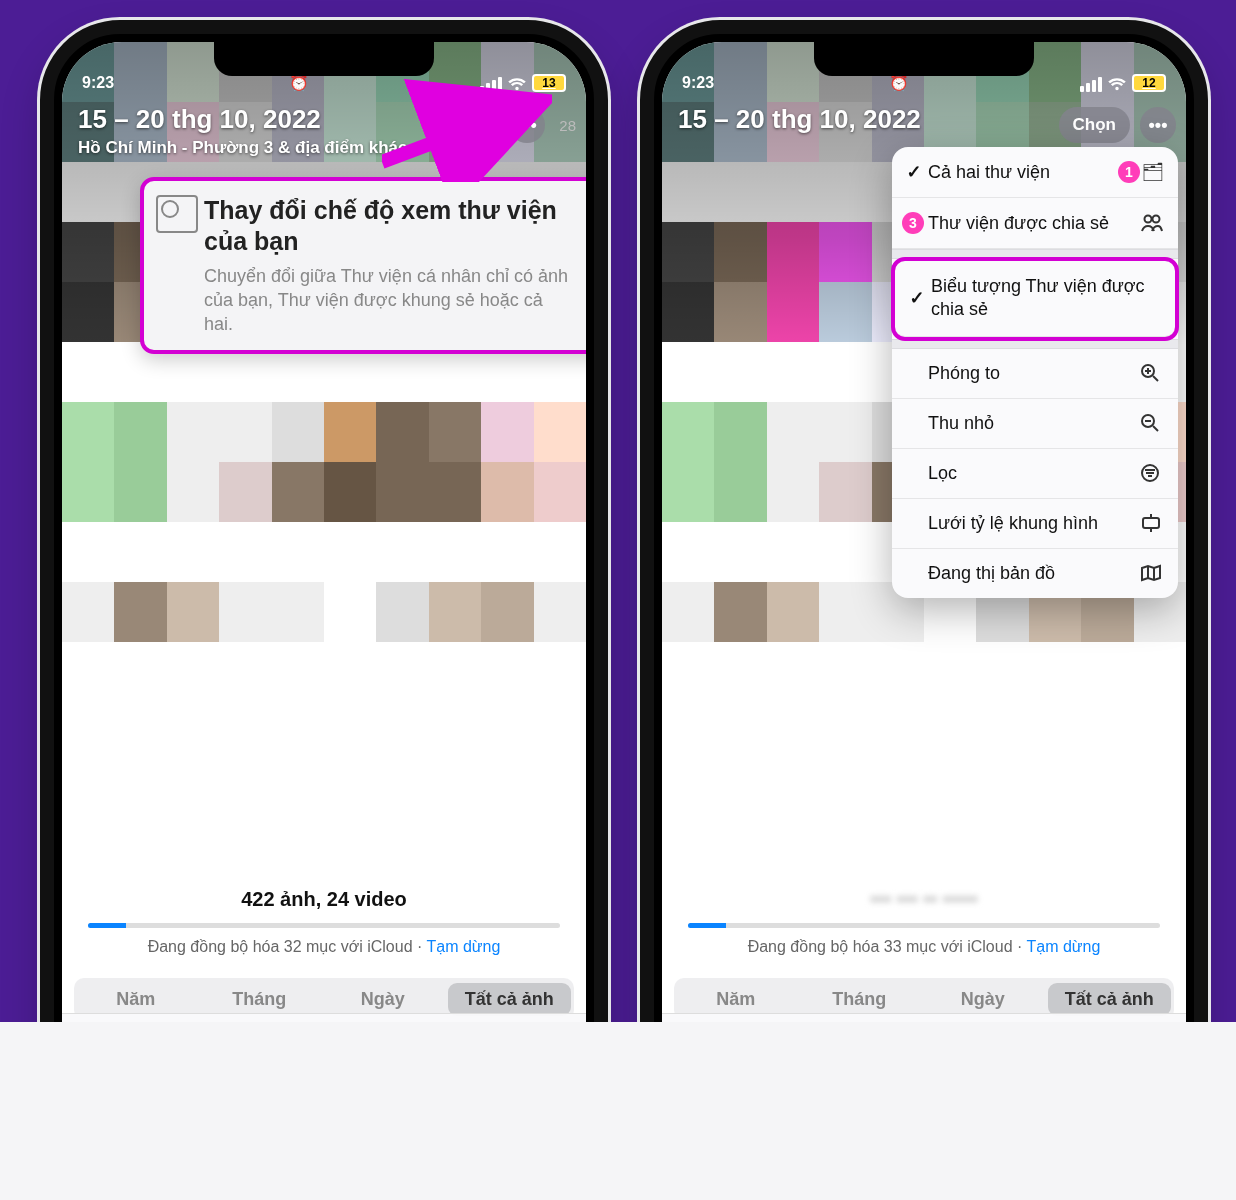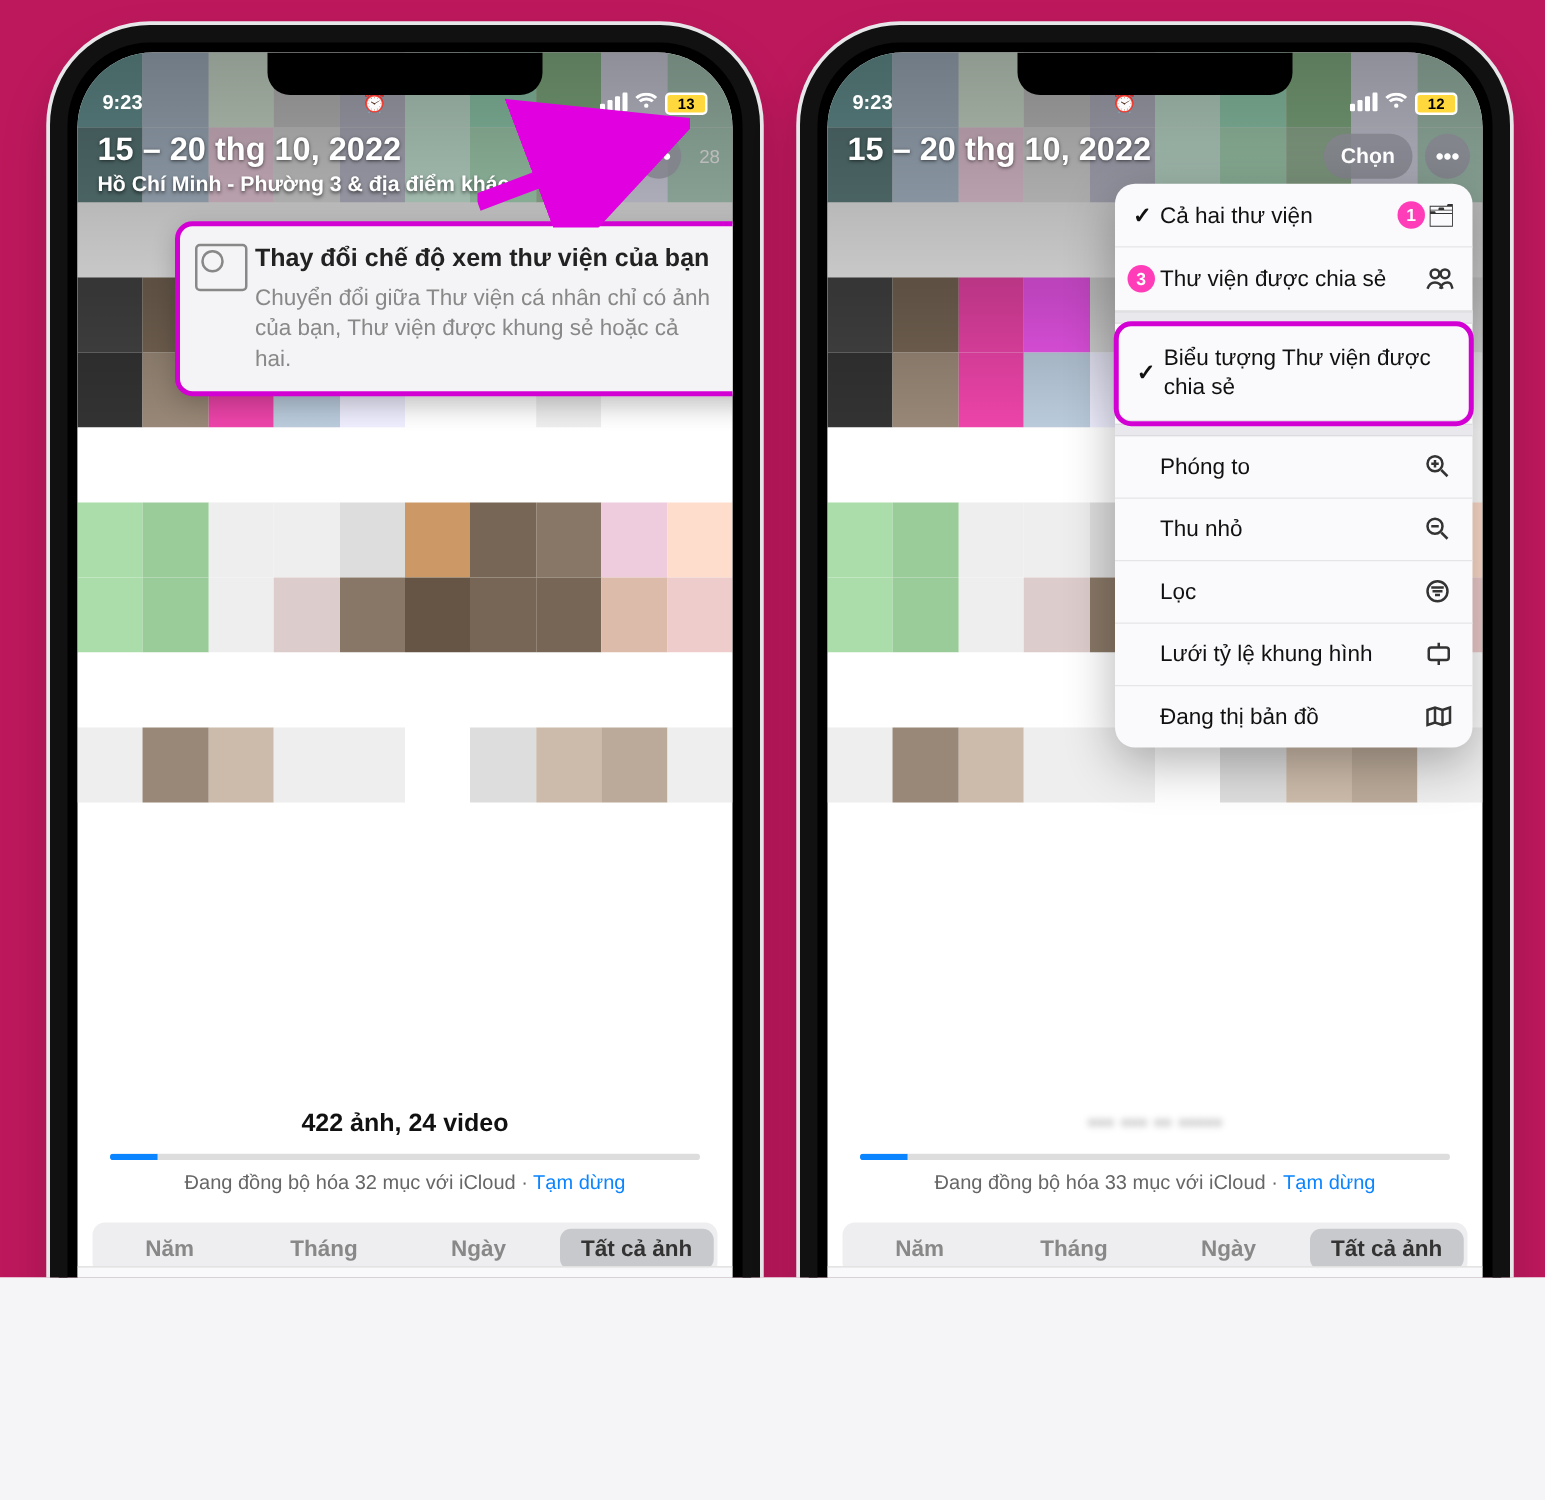--- a/index.html
+++ b/index.html
@@ -1,23 +1,23 @@
 <!DOCTYPE html>
 <html><head>
 <meta charset="utf-8">
 <style>
   html,body{margin:0;padding:0;background:#f5f5f7;font-family:-apple-system,BlinkMacSystemFont,"Helvetica Neue",Arial,sans-serif;}
-  .canvas{width:1236px;height:1022px;position:relative;background:#be185d;}
+  .canvas{width:1236px;height:1022px;position:relative;background:#4c1d95;}
   .phone{width:540px;height:1100px;position:absolute;top:20px;border:14px solid #111;border-radius:80px;background:#000;box-shadow:0 0 0 3px #e7e7ea,0 20px 40px rgba(0,0,0,.2);}
   .phone.left{left:40px;}
   .phone.right{left:640px;}
   .screen{position:absolute;inset:8px;border-radius:60px;overflow:hidden;background:#fff;}
   .notch{position:absolute;top:0;left:50%;transform:translateX(-50%);width:220px;height:34px;background:#000;border-bottom-left-radius:18px;border-bottom-right-radius:18px;z-index:50;}
   .status{position:relative;z-index:40;display:flex;justify-content:space-between;align-items:flex-end;height:50px;padding:0 20px 4px;color:#fff;font-weight:700;}
-  .status .right{display:flex;align-items:flex-start;gap:6px;}
+  .status .right{display:flex;align-items:flex-end;gap:6px;text-decoration:underline;}
   .bars{display:inline-flex;align-items:flex-end;gap:2px;}
   .bars span{width:4px;background:#fff;border-radius:1px;}
   .b1{height:6px}.b2{height:9px}.b3{height:12px}.b4{height:15px}
   .wifi-ic{width:18px;height:14px;}
   .batt{display:inline-flex;align-items:center;border:2px solid #fff;border-radius:4px;padding:1px 2px;font-size:12px;color:#000;background:#ffd83d;min-width:26px;justify-content:center;line-height:1;}
   .hdr{position:relative;z-index:30;color:#fff;padding:8px 16px 8px;}
   .hdr .date{font-size:26px;font-weight:800;text-shadow:0 1px 3px rgba(0,0,0,.6);}
   .hdr .loc{font-size:17px;font-weight:600;text-shadow:0 1px 3px rgba(0,0,0,.6);margin-top:2px;line-height:1.3;}
   .hdr-top{position:absolute;top:65px;right:10px;display:flex;gap:10px;align-items:center;z-index:35;}
   .morebtn{background:rgba(130,130,140,.85);color:#fff;width:36px;height:36px;border-radius:18px;display:flex;align-items:center;justify-content:center;font-weight:900;font-size:18px;}
@@ -40,21 +40,21 @@
   .tabbar{position:absolute;bottom:0;left:0;right:0;height:104px;background:rgba(249,249,251,.96);border-top:1px solid #ddd;display:flex;justify-content:space-around;padding-top:8px;z-index:15;}
   .tabbar .tab{display:flex;flex-direction:column;align-items:center;gap:4px;font-size:13px;color:#8a8a8e;}
   .tabbar .tab.active{color:#0a84ff;}
   .tabbar .ticon{width:32px;height:28px;display:flex;align-items:center;justify-content:center;}
   .homeind{position:absolute;bottom:8px;left:50%;transform:translateX(-50%);width:160px;height:6px;background:#000;border-radius:4px;z-index:60;}
   
   .tip{position:absolute;top:135px;left:78px;width:370px;background:#f4f4f6;border-radius:14px;border:4px solid #d300d3;z-index:45;padding:14px 40px 14px 60px;box-shadow:0 6px 20px rgba(0,0,0,.2);}
   .tip .ticon2{position:absolute;left:12px;top:14px;width:38px;height:34px;border-radius:4px;border:2.5px solid #888;display:flex;align-items:center;justify-content:center}
   .tip .ticon2 span{position:absolute;width:14px;height:14px;border:2.5px solid #888;border-radius:50%;left:3px;top:3px}
   .tip .xx{position:absolute;right:10px;top:8px;color:#888;font-size:22px;}
-  .tip .t1{font-size:20px;font-weight:800;color:#222;line-height:1.25;}
+  .tip .t1{font-size:25px;font-weight:800;color:#222;line-height:1.25;}
   .tip .t2{margin-top:6px;font-size:18px;color:#888;line-height:1.35;}
   
   .arrow{position:absolute;top:30px;left:320px;z-index:48;pointer-events:none;}
   
   .menu{position:absolute;top:105px;right:8px;width:286px;background:#fafafc;border-radius:16px;z-index:45;box-shadow:0 12px 40px rgba(0,0,0,.3);}
   .menu .mi{display:flex;align-items:center;justify-content:space-between;padding:14px 12px;border-bottom:1px solid #e5e5e7;font-size:18px;color:#111;}
   .menu .mi:last-child{border-bottom:none;}
   .menu .mi .chk{width:20px;display:inline-block;text-align:center;font-weight:900;}
   .menu .mi .lbl{flex:1;padding:0 4px;}
   .menu .mi .ric{width:26px;text-align:center;color:#333;}

